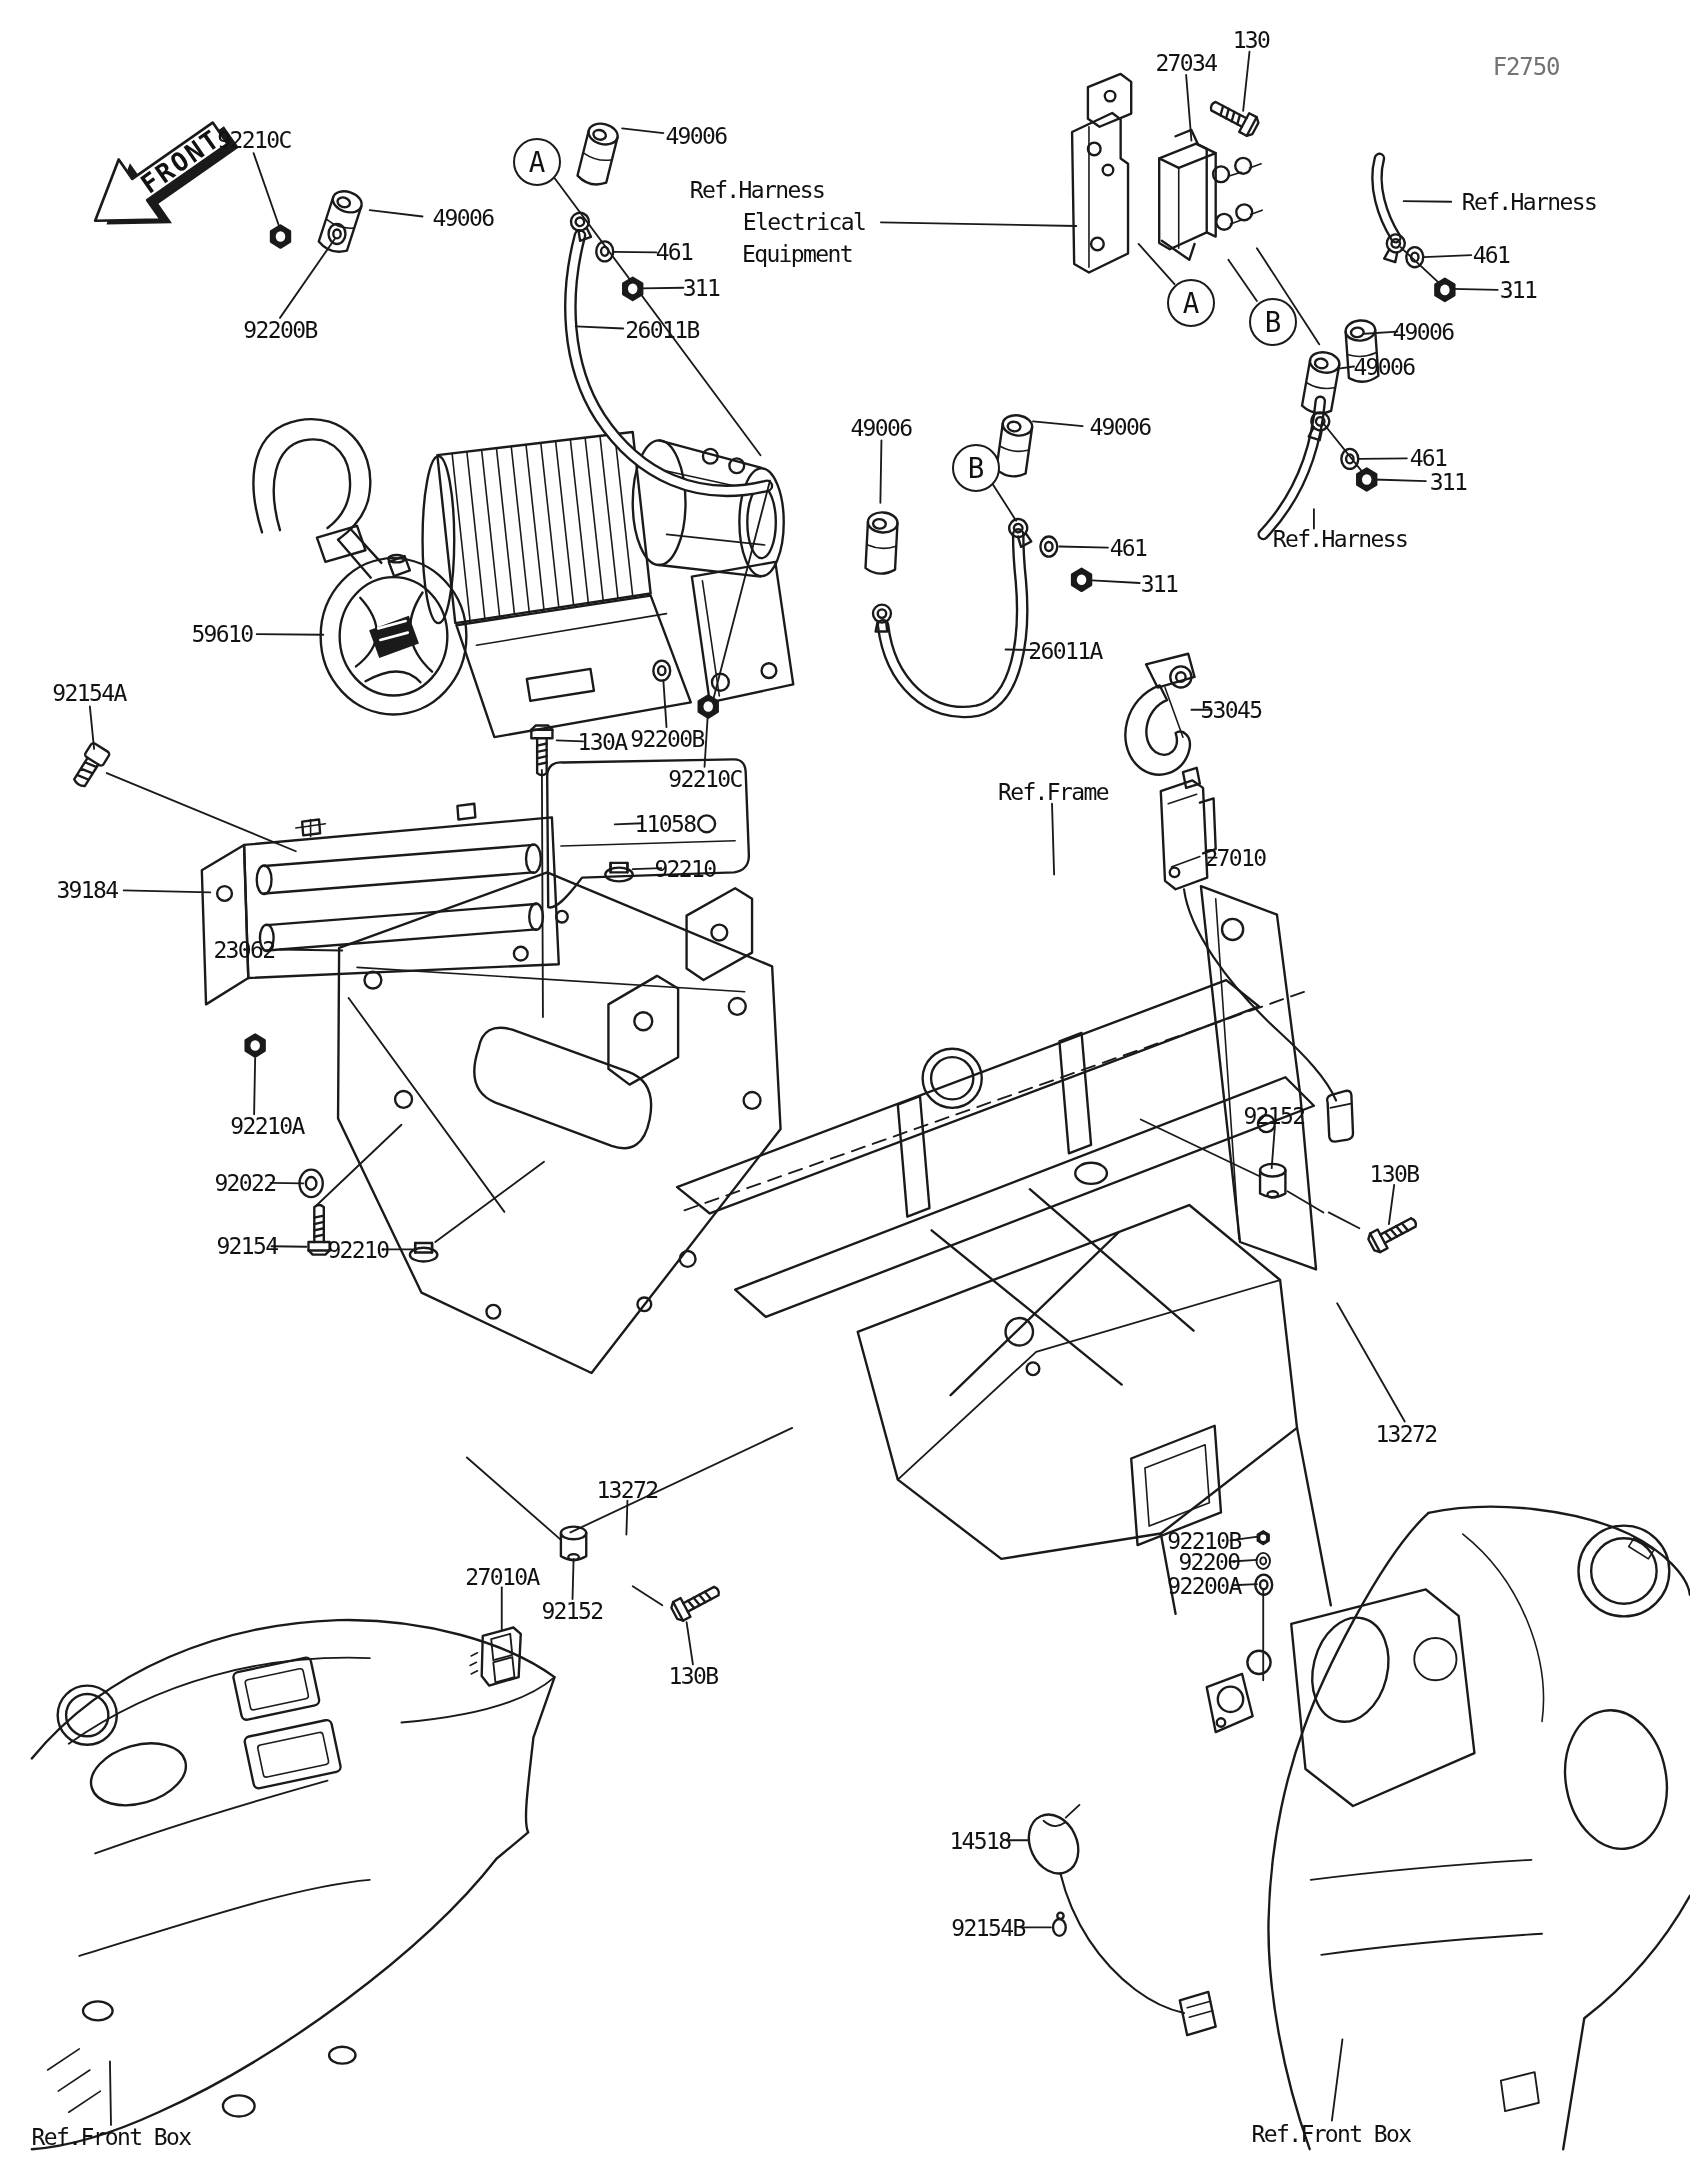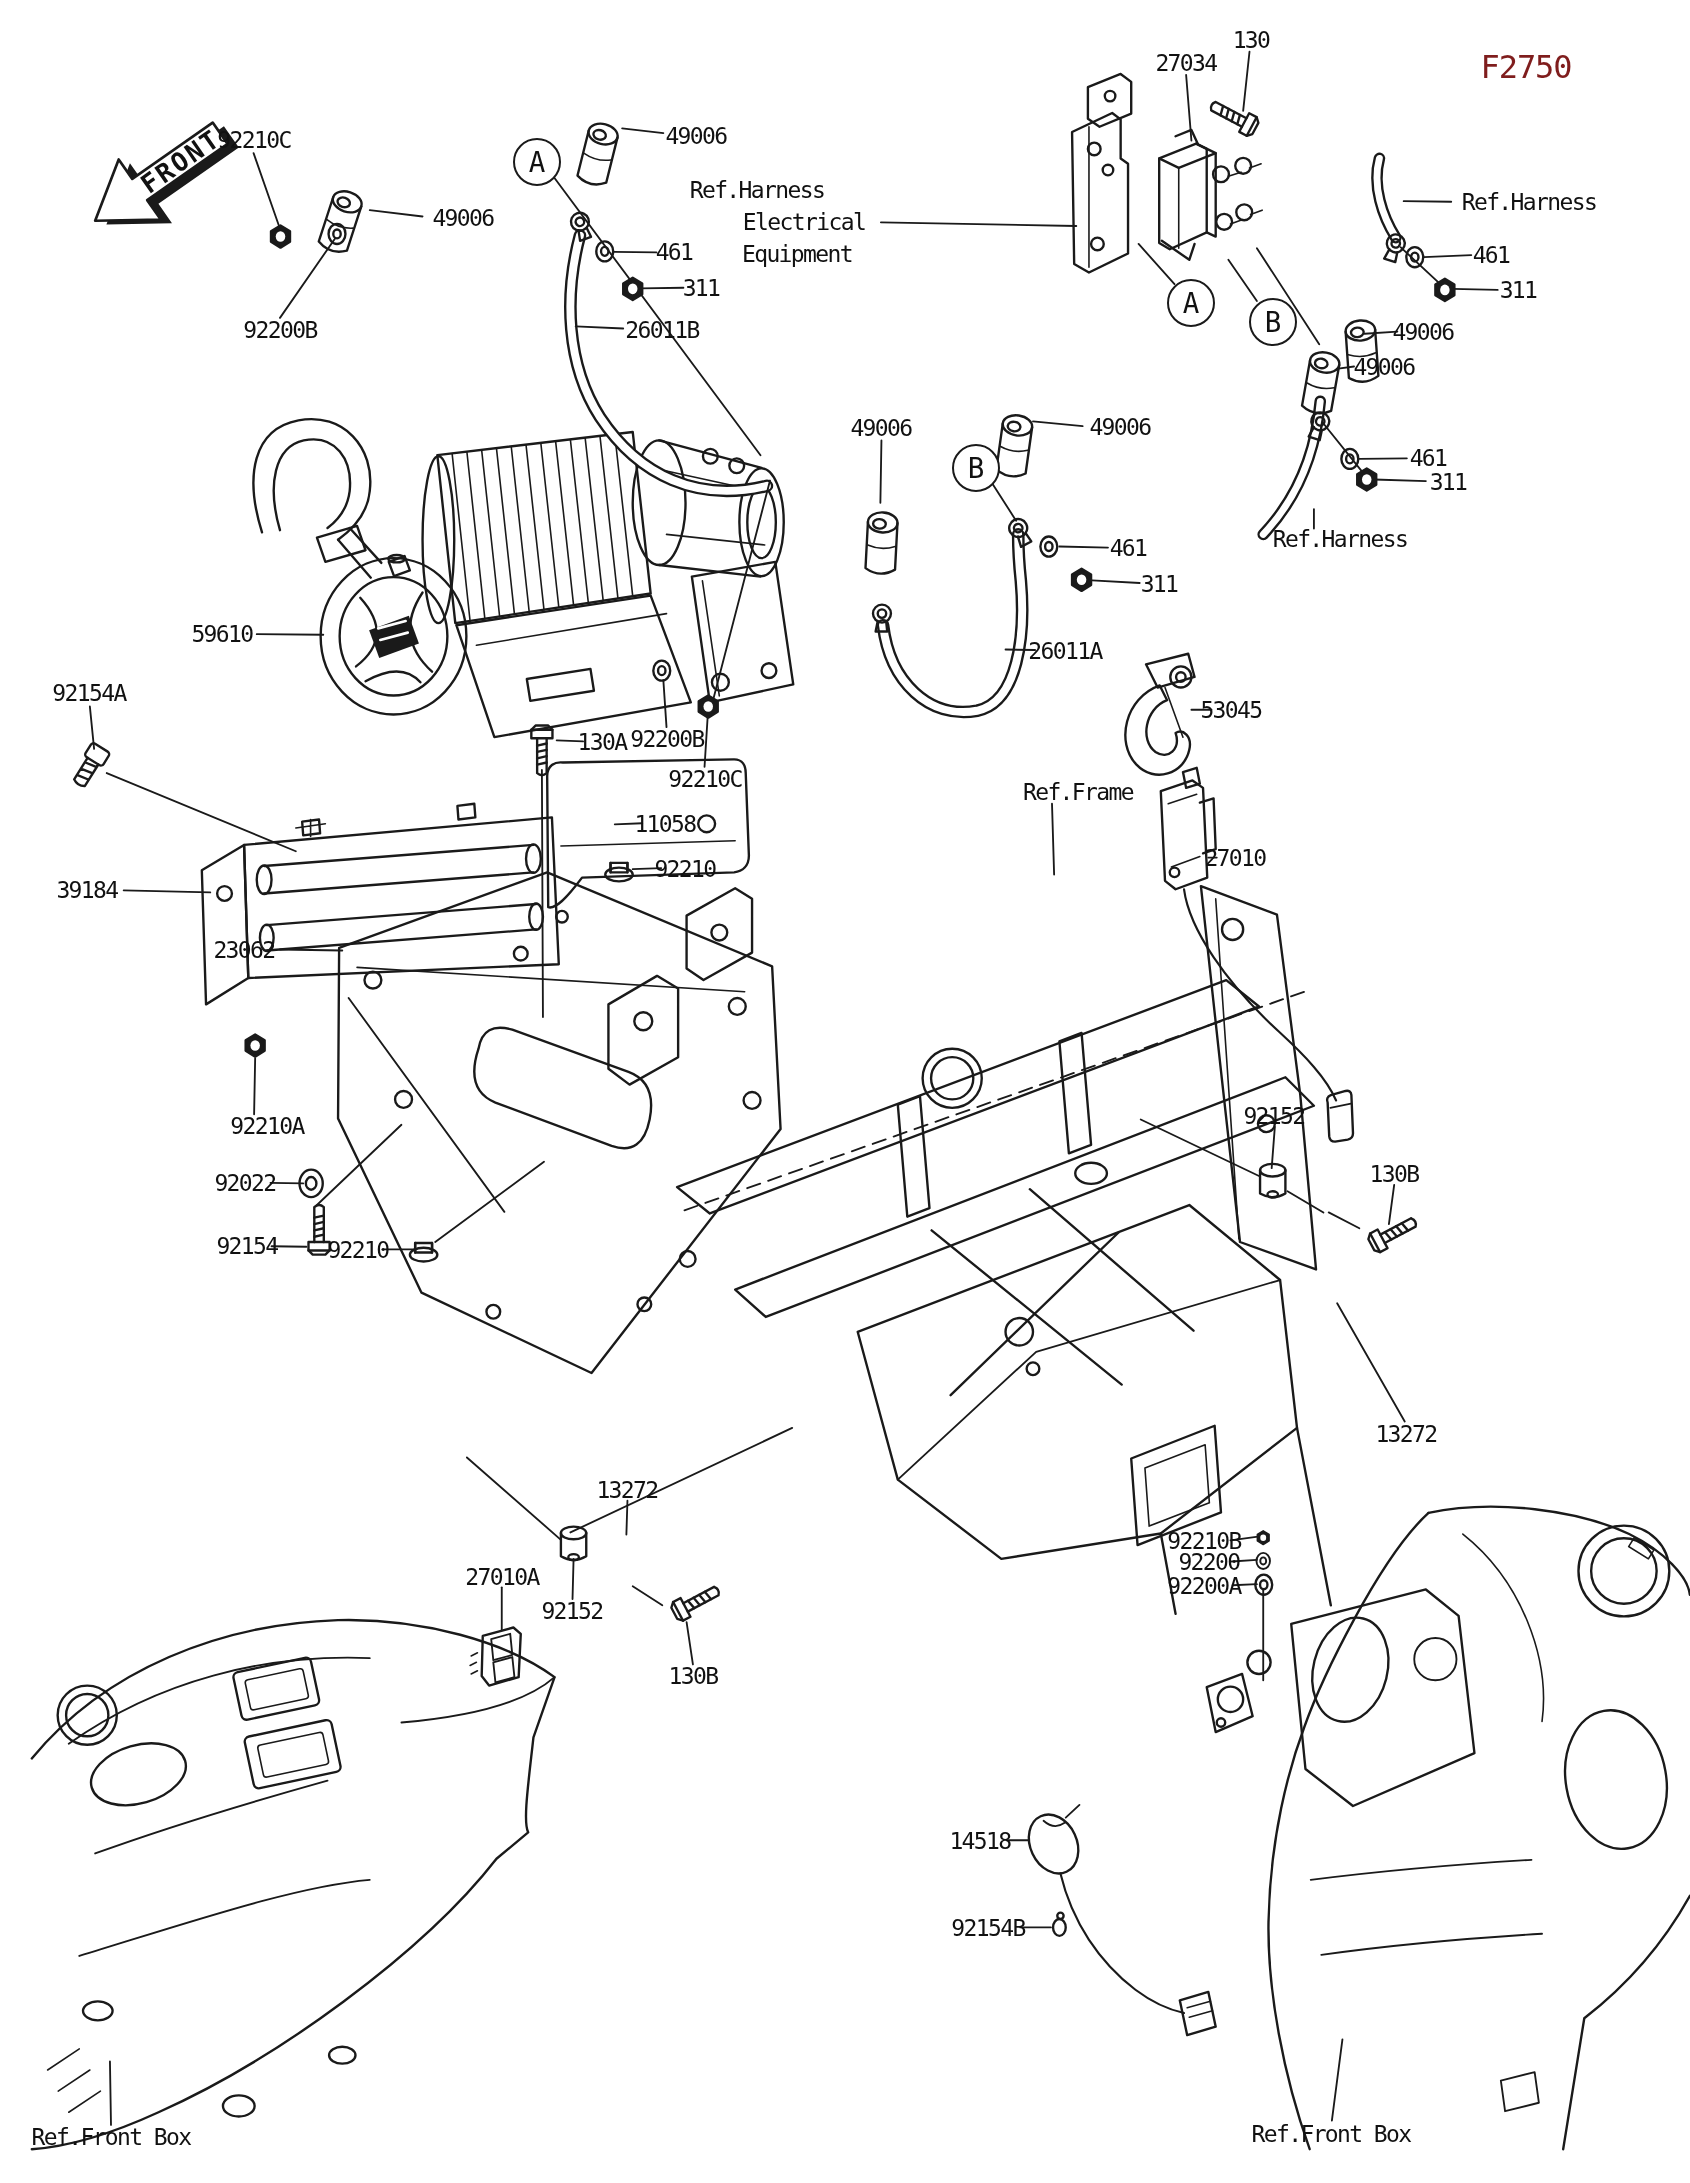--- a/index.html
+++ b/index.html
@@ -5,22 +5,22 @@
   html,body{margin:0;padding:0;background:#ffffff;}
   body{width:1690px;height:2183px;position:relative;overflow:hidden;
        font-family:"DejaVu Sans Mono","Liberation Mono",monospace;}
   #art{position:absolute;left:0;top:0;z-index:1;}
   #labels-layer{position:absolute;left:0;top:0;width:1690px;height:2183px;z-index:3;}
   .plabel{position:absolute;transform:translate(-50%,-50%);font-size:23px;
           letter-spacing:-1.6px;color:#111;white-space:nowrap;line-height:1;}
   .balloon{position:absolute;width:44px;height:44px;margin-left:-22px;margin-top:-22px;
            border:2.6px solid #1a1a1a;border-radius:50%;background:#fff;color:#111;
            display:flex;align-items:center;justify-content:center;font-size:27.5px;z-index:3;}
-  .figcode{position:absolute;transform:translate(-50%,-50%);font-size:32px;
-           letter-spacing:-1.1px;color:#7f1d1d;z-index:3;}
+  .figcode{position:absolute;transform:translate(-50%,-50%);font-size:24px;
+           letter-spacing:-1.1px;color:#737373;z-index:3;}
 </style>
 </head>
 <body>
 
 <svg id="art" width="1690" height="2183" viewBox="0 0 3200 4134" fill="none" stroke="#1a1a1a" stroke-width="4.5" stroke-linecap="round" stroke-linejoin="round">
 
   <defs>
     <g id="washer">
         <ellipse rx="22" ry="26"></ellipse>
         <ellipse rx="10" ry="12"></ellipse>
@@ -429,21 +429,21 @@
     <div class="plabel" style="left: 1065px; top: 651px;">26011A</div>
     <div class="plabel" style="left: 222px; top: 634px;">59610</div>
     <div class="plabel" style="left: 89px; top: 693px;">92154A</div>
     <div class="plabel" style="left: 87px; top: 890px;">39184</div>
     <div class="plabel" style="left: 244px; top: 950px;">23062</div>
     <div class="plabel" style="left: 602px; top: 742px;">130A</div>
     <div class="plabel" style="left: 667px; top: 739px;">92200B</div>
     <div class="plabel" style="left: 705px; top: 779px;">92210C</div>
     <div class="plabel" style="left: 665px; top: 824px;">11058</div>
     <div class="plabel" style="left: 685px; top: 869px;">92210</div>
-    <div class="plabel" style="left: 1078px; top: 792px;">Ref.Frame</div>
+    <div class="plabel" style="left: 1053px; top: 792px;">Ref.Frame</div>
     <div class="plabel" style="left: 1231px; top: 710px;">53045</div>
     <div class="plabel" style="left: 1235px; top: 858px; text-align: right;">27010</div>
     <div class="plabel" style="left: 267px; top: 1126px;">92210A</div>
     <div class="plabel" style="left: 245px; top: 1183px;">92022</div>
     <div class="plabel" style="left: 247px; top: 1246px;">92154</div>
     <div class="plabel" style="left: 358px; top: 1250px;">92210</div>
     <div class="plabel" style="left: 1274px; top: 1116px;">92152</div>
     <div class="plabel" style="left: 1394px; top: 1174px;">130B</div>
     <div class="plabel" style="left: 1406px; top: 1434px;">13272</div>
     <div class="plabel" style="left: 627px; top: 1490px;">13272</div>

